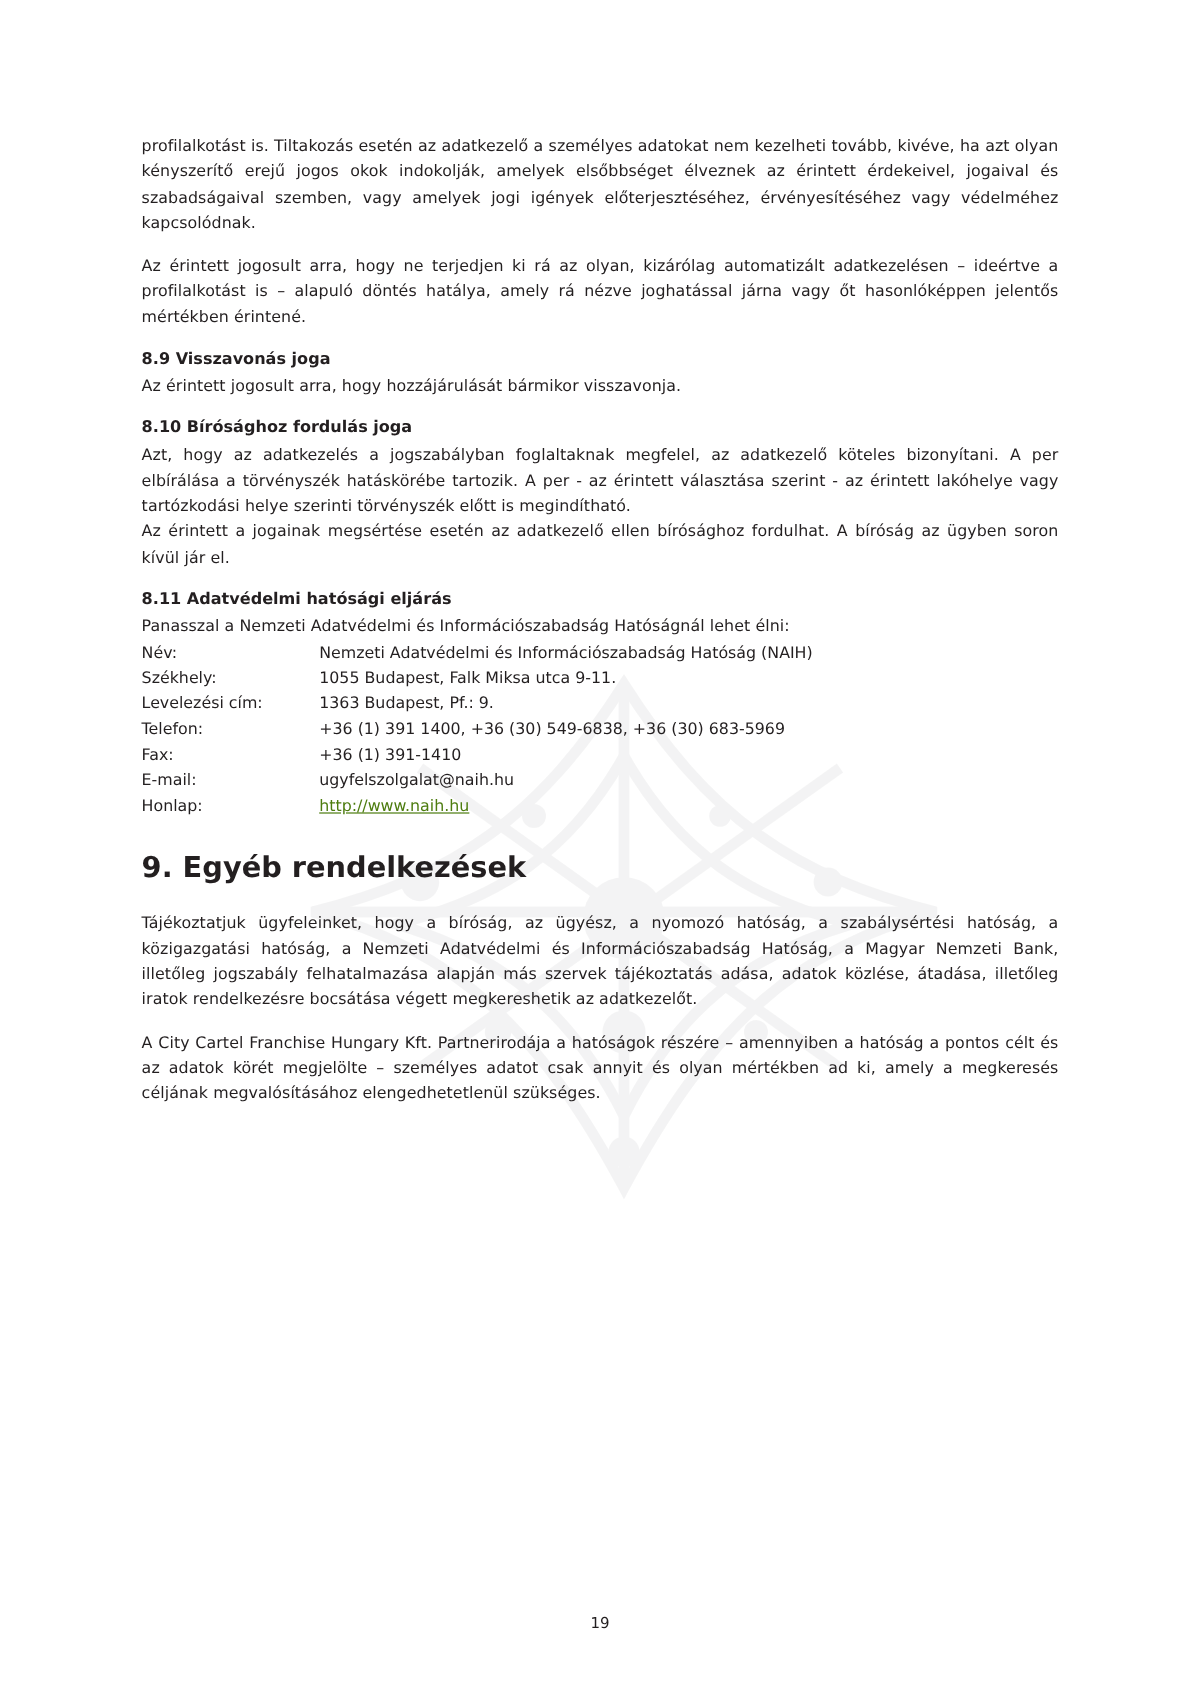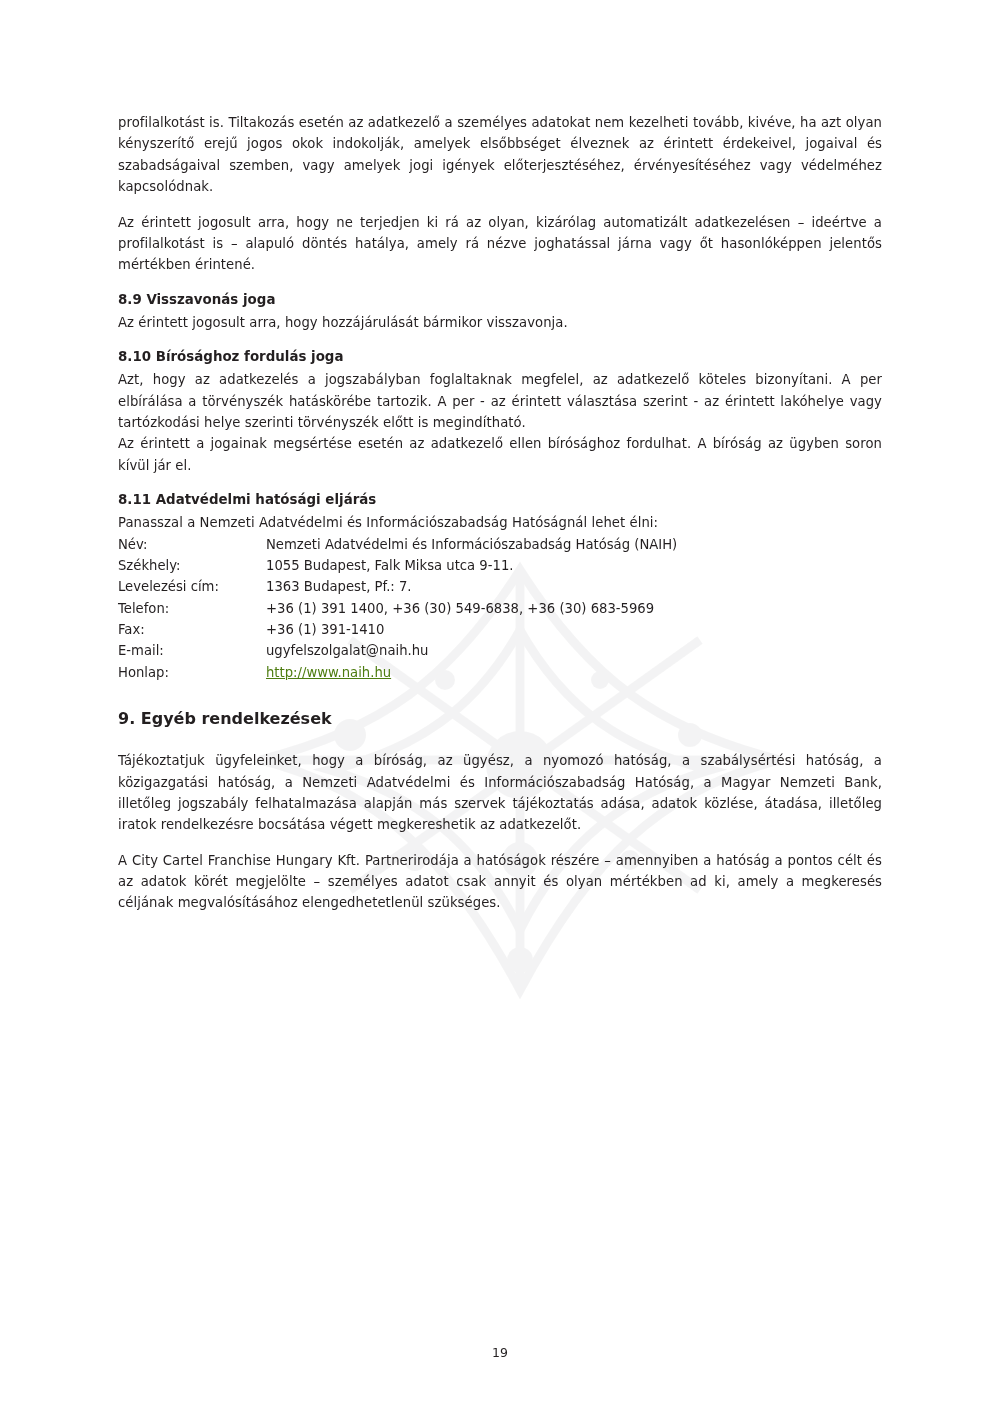--- a/index.html
+++ b/index.html
@@ -50,21 +50,21 @@
     line-height: 1.5;
     color: #231f20;
   }
   .block {
     margin-bottom: 14px;
   }
   .block p.tight {
     margin: 0;
   }
   h2.section-title {
-    font-size: 16px;
+    font-size: 24px;
     font-weight: bold;
     margin: 26px 0 22px 0;
     color: #231f20;
   }
   table.contact {
     border-collapse: collapse;
     font-size: 13.2px;
     line-height: 1.62;
     margin-top: 0;
   }
@@ -147,21 +147,21 @@
           <tr>
             <td class="label">Név:</td>
             <td>Nemzeti Adatvédelmi és Információszabadság Hatóság (NAIH)</td>
           </tr>
           <tr>
             <td class="label">Székhely:</td>
             <td>1055 Budapest, Falk Miksa utca 9-11.</td>
           </tr>
           <tr>
             <td class="label">Levelezési cím:</td>
-            <td>1363 Budapest, Pf.: 7.</td>
+            <td>1363 Budapest, Pf.: 9.</td>
           </tr>
           <tr>
             <td class="label">Telefon:</td>
             <td>+36 (1) 391 1400, +36 (30) 549-6838, +36 (30) 683-5969</td>
           </tr>
           <tr>
             <td class="label">Fax:</td>
             <td>+36 (1) 391-1410</td>
           </tr>
           <tr>

